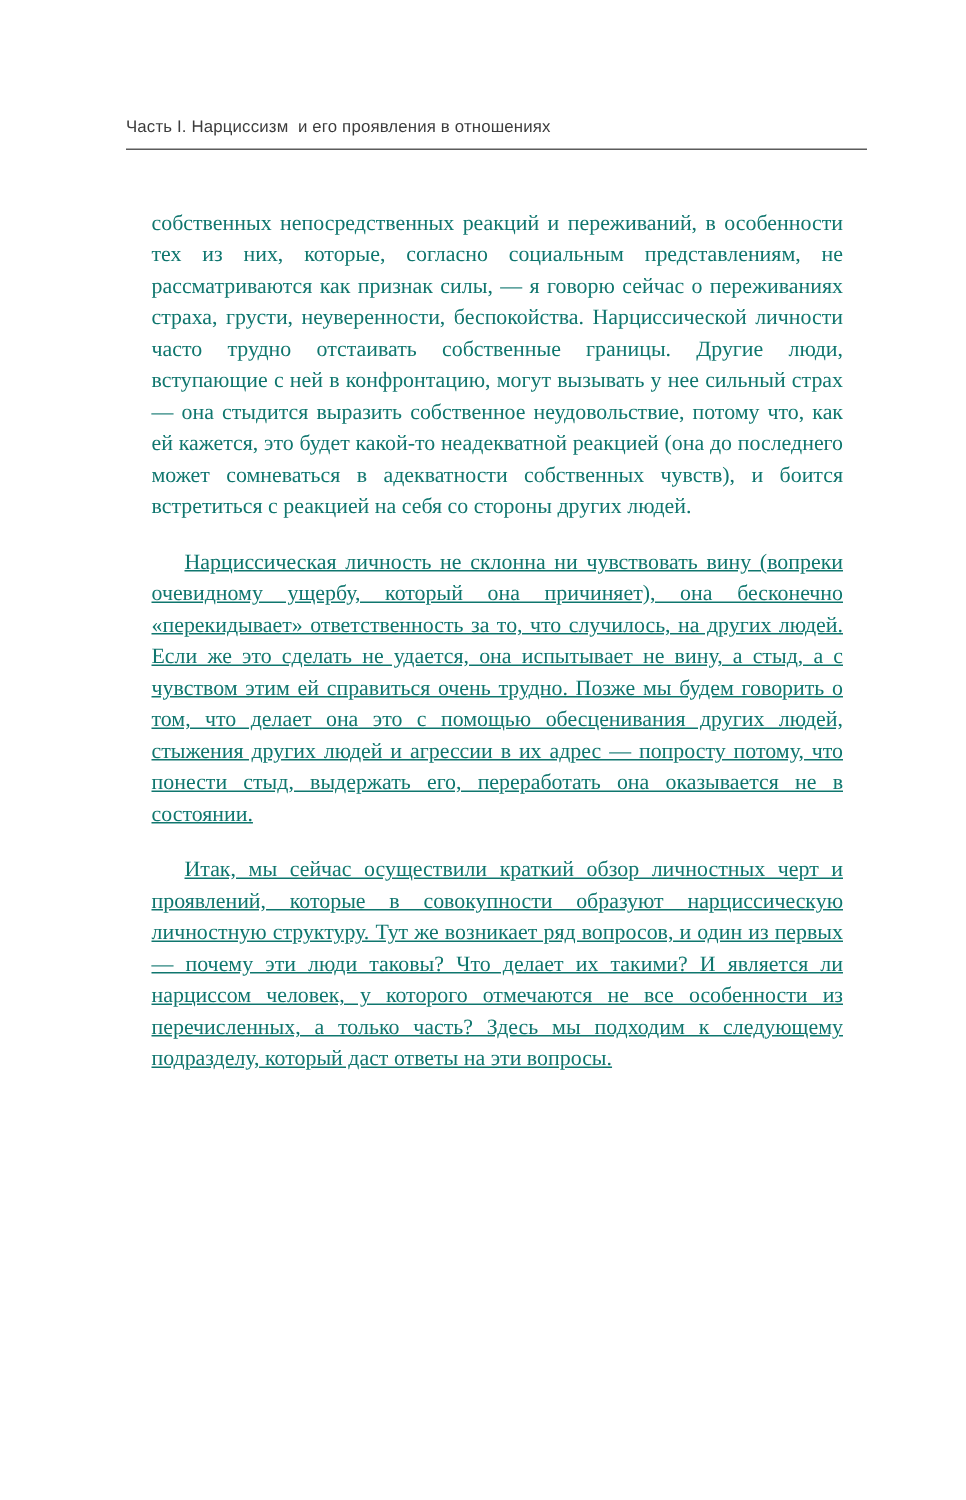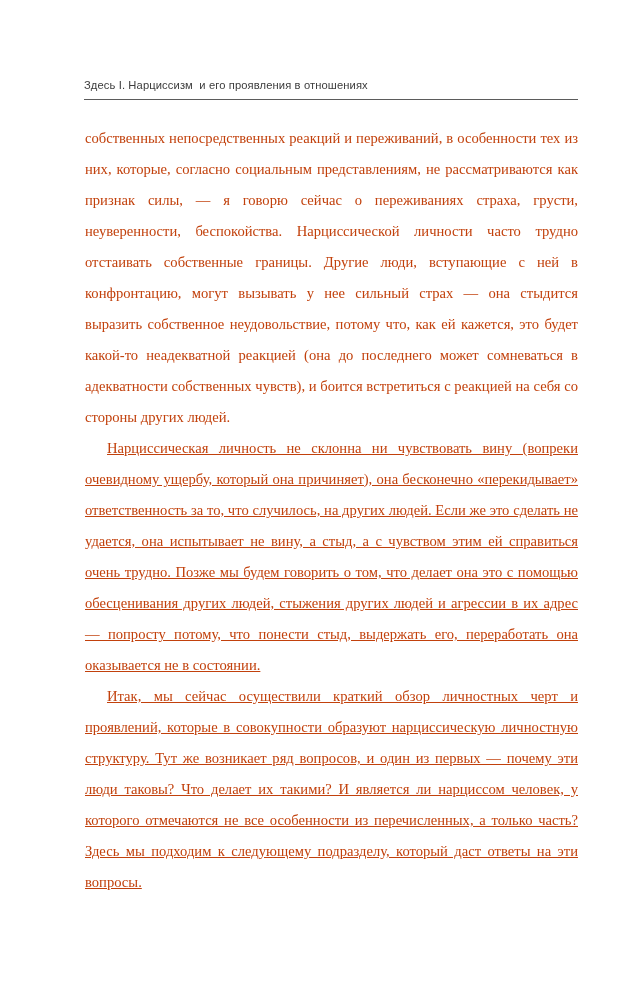--- a/index.html
+++ b/index.html
@@ -52,45 +52,45 @@
 
   
   .text-block {
     position: absolute;
     left: 85px;
     top: 123px;
     width: 493px;
   }
 
   .para {
-    margin: 0;
+    margin: 16px;
     padding: 0;
     font-size: 14.6px;
-    line-height: 31px;
+    line-height: 21px;
     text-align: justify;
     text-justify: inter-word;
-    color: #c2410c;
+    color: #0f766e;
     hyphens: none;
     word-spacing: 0;
   }
   .para.indent {
     text-indent: 22px;
     text-decoration: underline;
   }
   .para + .para {
     margin-top: 0;
   }
 </style>
 </head>
 <body>
 
 <div class="page">
 
   <div class="running-head">
-    <div class="running-head-text">Здесь I. Нарциссизм  и его проявления в отношениях</div>
+    <div class="running-head-text">Часть I. Нарциссизм  и его проявления в отношениях</div>
     <div class="running-head-rule"></div>
   </div>
 
   <div class="text-block">
     <p class="para">собственных непосредственных реакций и переживаний, в особенности тех из них, которые, согласно социальным представлениям, не рассматриваются как признак силы, — я говорю сейчас о переживаниях страха, грусти, неуверенности, беспокойства. Нарциссической личности часто трудно отстаивать собственные границы. Другие люди, вступающие с ней в конфронтацию, могут вызывать у нее сильный страх — она стыдится выразить собственное неудовольствие, потому что, как ей кажется, это будет какой-то неадекватной реакцией (она до последнего может сомневаться в адекватности собственных чувств), и боится встретиться с реакцией на себя со стороны других людей.</p>
     <p class="para indent">Нарциссическая личность не склонна ни чувствовать вину (вопреки очевидному ущербу, который она причиняет), она бесконечно «перекидывает» ответственность за то, что случилось, на других людей. Если же это сделать не удается, она испытывает не вину, а стыд, а с чувством этим ей справиться очень трудно. Позже мы будем говорить о том, что делает она это с помощью обесценивания других людей, стыжения других людей и агрессии в их адрес — попросту потому, что понести стыд, выдержать его, переработать она оказывается не в состоянии.</p>
     <p class="para indent">Итак, мы сейчас осуществили краткий обзор личностных черт и проявлений, которые в совокупности образуют нарциссическую личностную структуру. Тут же возникает ряд вопросов, и один из первых — почему эти люди таковы? Что делает их такими? И является ли нарциссом человек, у которого отмечаются не все особенности из перечисленных, а только часть? Здесь мы подходим к следующему подразделу, который даст ответы на эти вопросы.</p>
   </div>
 
 </div>

